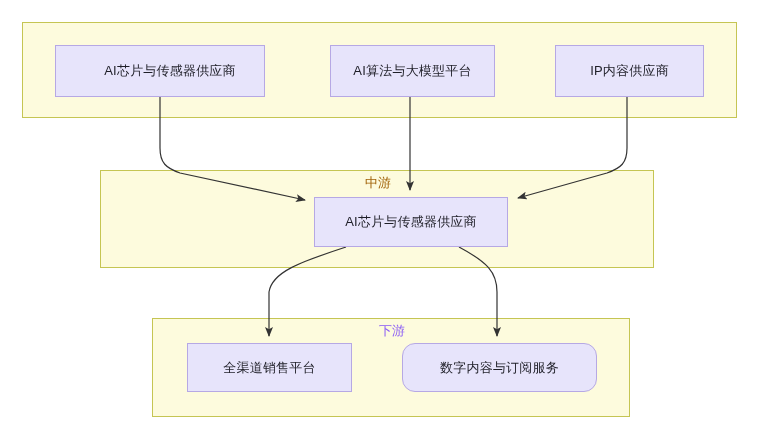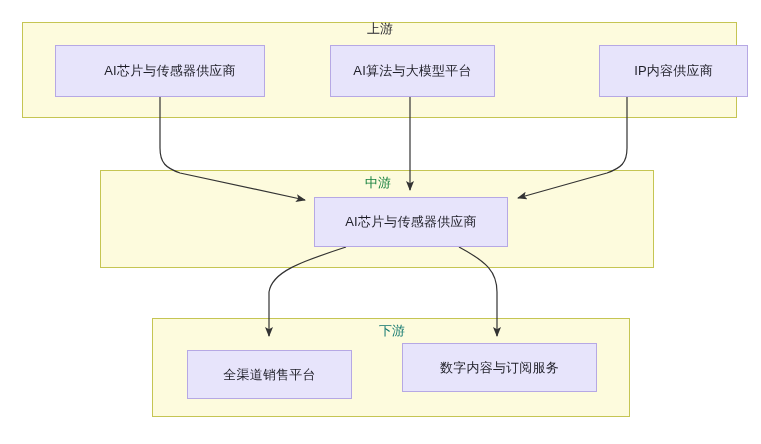--- a/index.html
+++ b/index.html
@@ -65,27 +65,26 @@
     white-space: nowrap;
     letter-spacing: 0.2px;
   }
 </style>
 </head>
 <body>
 
 <div id="diagram-root">
 
   <div class="cluster" id="cluster-upstream" style="left: 22px; top: 22px; width: 715px; height: 96px; background: rgb(253, 251, 221); border-color: rgb(197, 197, 83);"></div>
-  <div class="cluster-label" id="label-upstream" style="left: 280px; width: 200px; right: auto; top: 22px; color: rgb(31, 31, 40);">上游</div>
 
   <div class="cluster" id="cluster-midstream" style="left: 100px; top: 170px; width: 554px; height: 98px; background: rgb(253, 251, 221); border-color: rgb(197, 197, 83);"></div>
-  <div class="cluster-label" id="label-midstream" style="left: 278px; width: 200px; right: auto; top: 176px; color: #15803d;">中游</div>
+  <div class="cluster-label" id="label-midstream" style="left: 278px; width: 200px; right: auto; top: 176px; color: #a16207;">中游</div>
 
   <div class="cluster" id="cluster-downstream" style="left: 152px; top: 318px; width: 478px; height: 99px; background: rgb(253, 251, 221); border-color: rgb(197, 197, 83);"></div>
-  <div class="cluster-label" id="label-downstream" style="left: 292px; width: 200px; right: auto; top: 324px; color: #0f766e;">下游</div>
+  <div class="cluster-label" id="label-downstream" style="left: 292px; width: 200px; right: auto; top: 324px; color: #8b5cf6;">下游</div>
 
   <svg class="edge-layer" id="edge-layer" viewBox="0 0 761 444">
     <defs>
       <marker id="arrowhead" markerWidth="10" markerHeight="8" refX="9" refY="4" orient="auto" markerUnits="userSpaceOnUse">
         <path d="M0,0 L10,4 L0,8 L2.2,4 Z" fill="#333333"></path>
       </marker>
     </defs>
     <g id="edges-group">
         <path d="M160,97 L160,148 C160,163 166,168 180,173 L305,200" fill="none" stroke="#333333" stroke-width="1.2" marker-end="url(#arrowhead)"></path>
         <path d="M410,97 L410,190" fill="none" stroke="#333333" stroke-width="1.2" marker-end="url(#arrowhead)"></path>
@@ -96,29 +95,29 @@
   </svg>
 
   <div class="node" id="node-ai-chip-sensor-supplier" style="left: 55px; top: 45px; width: 210px; height: 52px; background: rgb(231, 228, 251); border-color: rgb(182, 168, 228); padding-left: 20px;">
     <span class="node-label">AI芯片与传感器供应商</span>
   </div>
 
   <div class="node" id="node-ai-algorithm-model-platform" style="left: 330px; top: 45px; width: 165px; height: 52px; background: rgb(231, 228, 251); border-color: rgb(182, 168, 228);">
     <span class="node-label">AI算法与大模型平台</span>
   </div>
 
-  <div class="node" id="node-ip-content-supplier" style="left: 555px; top: 45px; width: 149px; height: 52px; background: rgb(231, 228, 251); border-color: rgb(182, 168, 228); margin-left: 44px;">
+  <div class="node" id="node-ip-content-supplier" style="left: 555px; top: 45px; width: 149px; height: 52px; background: rgb(231, 228, 251); border-color: rgb(182, 168, 228);">
     <span class="node-label">IP内容供应商</span>
   </div>
 
   <div class="node" id="node-ai-toy-design-manufacturer" style="left: 314px; top: 197px; width: 194px; height: 50px; background: rgb(231, 228, 251); border-color: rgb(182, 168, 228);">
     <span class="node-label">AI芯片与传感器供应商</span>
   </div>
 
-  <div class="node" id="node-omnichannel-sales-platform" style="left: 187px; top: 350px; width: 165px; height: 49px; background: rgb(231, 228, 251); border-color: rgb(182, 168, 228);">
+  <div class="node" id="node-omnichannel-sales-platform" style="left: 187px; top: 343px; width: 165px; height: 49px; background: rgb(231, 228, 251); border-color: rgb(182, 168, 228);">
     <span class="node-label">全渠道销售平台</span>
   </div>
 
-  <div class="node" id="node-digital-content-subscription-service" style="left: 402px; top: 343px; width: 195px; height: 49px; background: rgb(231, 228, 251); border-color: rgb(182, 168, 228);">
+  <div class="node" id="node-digital-content-subscription-service" style="left: 402px; top: 343px; width: 195px; height: 49px; background: rgb(231, 228, 251); border-color: rgb(182, 168, 228); border-radius: 13px;">
     <span class="node-label">数字内容与订阅服务</span>
   </div>
 
 </div>
 
 </body></html>

